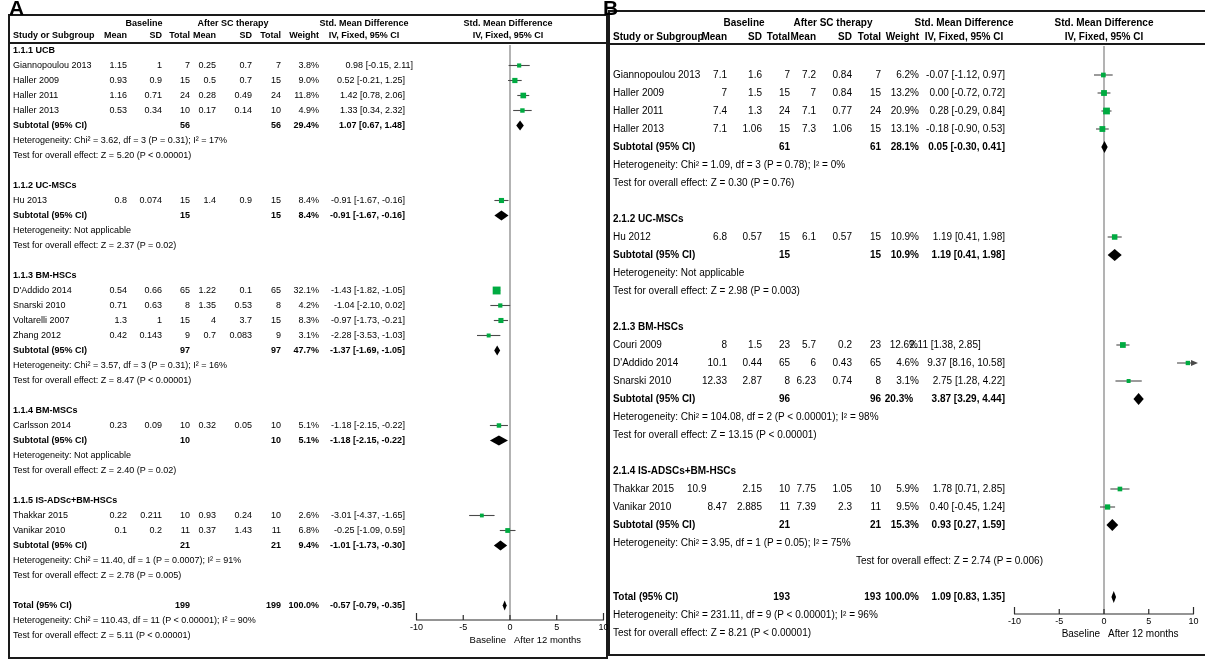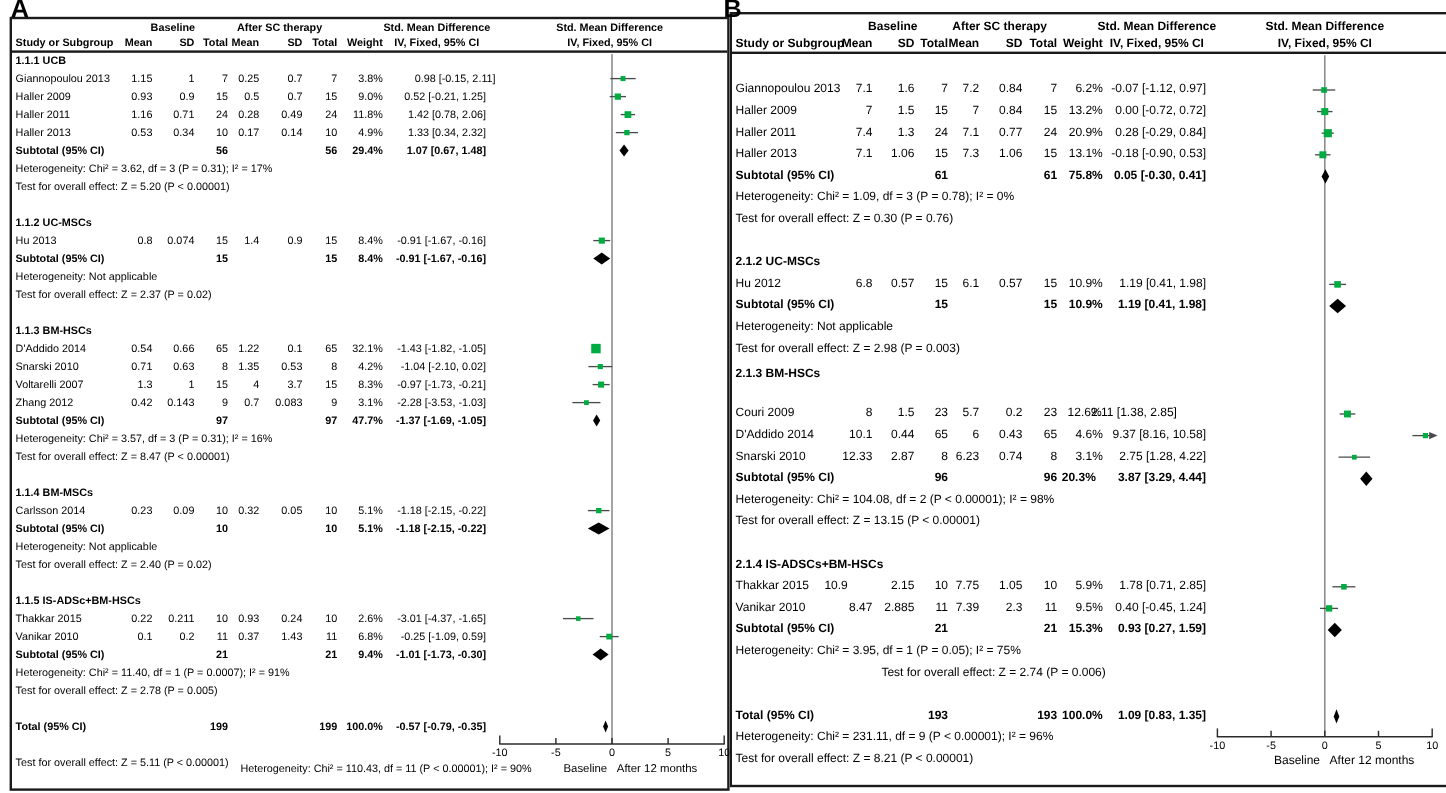--- a/index.html
+++ b/index.html
@@ -257,21 +257,21 @@
           <span style="left: 3px; width: 430px; text-align: left;">Test for overall effect: Z = 2.78 (P = 0.005)</span>
         </div>
         <div class="frow" style="top: 582px; height: 15px; line-height: 15px;">
           <span class="bold" style="left: 3px; width: 130px; text-align: left;">Total (95% CI)</span>
           <span class="bold" style="left: 140px; width: 40px; text-align: right;">199</span>
           <span class="bold" style="left: 231px; width: 40px; text-align: right;">199</span>
           <span class="bold" style="left: 269px; width: 40px; text-align: right;">100.0%</span>
           <span class="bold" style="left: 275px; width: 120px; text-align: right;">-0.57 [-0.79, -0.35]</span>
         </div>
         <div class="frow" style="top: 597px; height: 15px; line-height: 15px;">
-          <span style="left: 3px; width: 430px; text-align: right; margin-top: 20px;">Heterogeneity: Chi² = 110.43, df = 11 (P &lt; 0.00001); I² = 90%</span>
+          <span style="left: 3px; width: 430px; text-align: left;">Heterogeneity: Chi² = 110.43, df = 11 (P &lt; 0.00001); I² = 90%</span>
         </div>
         <div class="frow" style="top: 612px; height: 15px; line-height: 15px;">
           <span style="left: 3px; width: 430px; text-align: left;">Test for overall effect: Z = 5.11 (P &lt; 0.00001)</span>
         </div>
       </div>
     <svg class="plot-svg" width="596" height="641">
         <line x1="500" y1="29" x2="500" y2="604" stroke="#8a8a8a" stroke-width="1.3"></line>
         <line x1="498.5975" y1="49.5" x2="519.7284999999999" y2="49.5" stroke="#4a4a4a" stroke-width="1.1"></line>
         <rect x="507.0883205655191" y="47.4253205655191" width="4.149358868961793" height="4.149358868961793" fill="#00AB41"></rect>
         <line x1="498.0365" y1="64.5" x2="511.6875" y2="64.5" stroke="#4a4a4a" stroke-width="1.1"></line>
@@ -376,21 +376,21 @@
           <span style="left: 166px; width: 40px; text-align: right;">7.3</span>
           <span style="left: 202px; width: 40px; text-align: right;">1.06</span>
           <span style="left: 231px; width: 40px; text-align: right;">15</span>
           <span style="left: 269px; width: 40px; text-align: right;">13.1%</span>
           <span style="left: 275px; width: 120px; text-align: right;">-0.18 [-0.90, 0.53]</span>
         </div>
         <div class="frow" style="top: 126px; height: 18px; line-height: 18px;">
           <span class="bold" style="left: 3px; width: 130px; text-align: left;">Subtotal (95% CI)</span>
           <span class="bold" style="left: 140px; width: 40px; text-align: right;">61</span>
           <span class="bold" style="left: 231px; width: 40px; text-align: right;">61</span>
-          <span class="bold" style="left: 269px; width: 40px; text-align: right;">75.8%</span>
+          <span class="bold" style="left: 269px; width: 40px; text-align: right;">28.1%</span>
           <span class="bold" style="left: 275px; width: 120px; text-align: right;">0.05 [-0.30, 0.41]</span>
         </div>
         <div class="frow" style="top: 144px; height: 18px; line-height: 18px;">
           <span style="left: 3px; width: 430px; text-align: left;">Heterogeneity: Chi² = 1.09, df = 3 (P = 0.78); I² = 0%</span>
         </div>
         <div class="frow" style="top: 162px; height: 18px; line-height: 18px;">
           <span style="left: 3px; width: 430px; text-align: left;">Test for overall effect: Z = 0.30 (P = 0.76)</span>
         </div>
         <div class="frow" style="top: 198px; height: 18px; line-height: 18px;">
           <span class="bold" style="left: 3px; width: 200px; text-align: left;">2.1.2 UC-MSCs</span>
@@ -412,21 +412,21 @@
           <span class="bold" style="left: 231px; width: 40px; text-align: right;">15</span>
           <span class="bold" style="left: 269px; width: 40px; text-align: right;">10.9%</span>
           <span class="bold" style="left: 275px; width: 120px; text-align: right;">1.19 [0.41, 1.98]</span>
         </div>
         <div class="frow" style="top: 252px; height: 18px; line-height: 18px;">
           <span style="left: 3px; width: 430px; text-align: left;">Heterogeneity: Not applicable</span>
         </div>
         <div class="frow" style="top: 270px; height: 18px; line-height: 18px;">
           <span style="left: 3px; width: 430px; text-align: left;">Test for overall effect: Z = 2.98 (P = 0.003)</span>
         </div>
-        <div class="frow" style="top: 291px; height: 18px; line-height: 18px;">
+        <div class="frow" style="top: 306px; height: 18px; line-height: 18px;">
           <span class="bold" style="left: 3px; width: 200px; text-align: left;">2.1.3 BM-HSCs</span>
         </div>
         <div class="frow" style="top: 324px; height: 18px; line-height: 18px;">
           <span style="left: 3px; width: 130px; text-align: left;">Couri 2009</span>
           <span style="left: 77px; width: 40px; text-align: right;">8</span>
           <span style="left: 112px; width: 40px; text-align: right;">1.5</span>
           <span style="left: 140px; width: 40px; text-align: right;">23</span>
           <span style="left: 166px; width: 40px; text-align: right;">5.7</span>
           <span style="left: 202px; width: 40px; text-align: right;">0.2</span>
           <span style="left: 231px; width: 40px; text-align: right;">23</span>
@@ -497,21 +497,21 @@
           <span class="bold" style="left: 3px; width: 130px; text-align: left;">Subtotal (95% CI)</span>
           <span class="bold" style="left: 140px; width: 40px; text-align: right;">21</span>
           <span class="bold" style="left: 231px; width: 40px; text-align: right;">21</span>
           <span class="bold" style="left: 269px; width: 40px; text-align: right;">15.3%</span>
           <span class="bold" style="left: 275px; width: 120px; text-align: right;">0.93 [0.27, 1.59]</span>
         </div>
         <div class="frow" style="top: 522px; height: 18px; line-height: 18px;">
           <span style="left: 3px; width: 430px; text-align: left;">Heterogeneity: Chi² = 3.95, df = 1 (P = 0.05); I² = 75%</span>
         </div>
         <div class="frow" style="top: 540px; height: 18px; line-height: 18px;">
-          <span style="left: 3px; width: 430px; text-align: center;">Test for overall effect: Z = 2.74 (P = 0.006)</span>
+          <span style="left: 3px; width: 430px; text-align: right;">Test for overall effect: Z = 2.74 (P = 0.006)</span>
         </div>
         <div class="frow" style="top: 576px; height: 18px; line-height: 18px;">
           <span class="bold" style="left: 3px; width: 130px; text-align: left;">Total (95% CI)</span>
           <span class="bold" style="left: 140px; width: 40px; text-align: right;">193</span>
           <span class="bold" style="left: 231px; width: 40px; text-align: right;">193</span>
           <span class="bold" style="left: 269px; width: 40px; text-align: right;">100.0%</span>
           <span class="bold" style="left: 275px; width: 120px; text-align: right;">1.09 [0.83, 1.35]</span>
         </div>
         <div class="frow" style="top: 594px; height: 18px; line-height: 18px;">
           <span style="left: 3px; width: 430px; text-align: left;">Heterogeneity: Chi² = 231.11, df = 9 (P &lt; 0.00001); I² = 96%</span>

